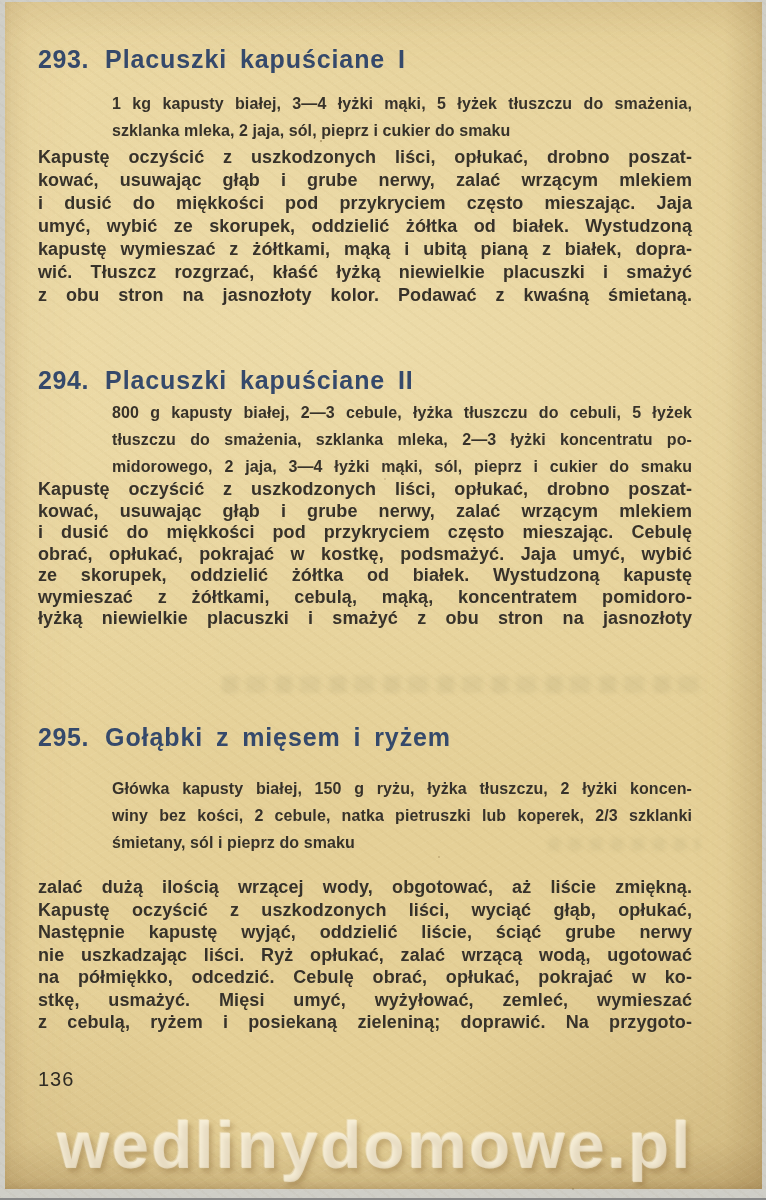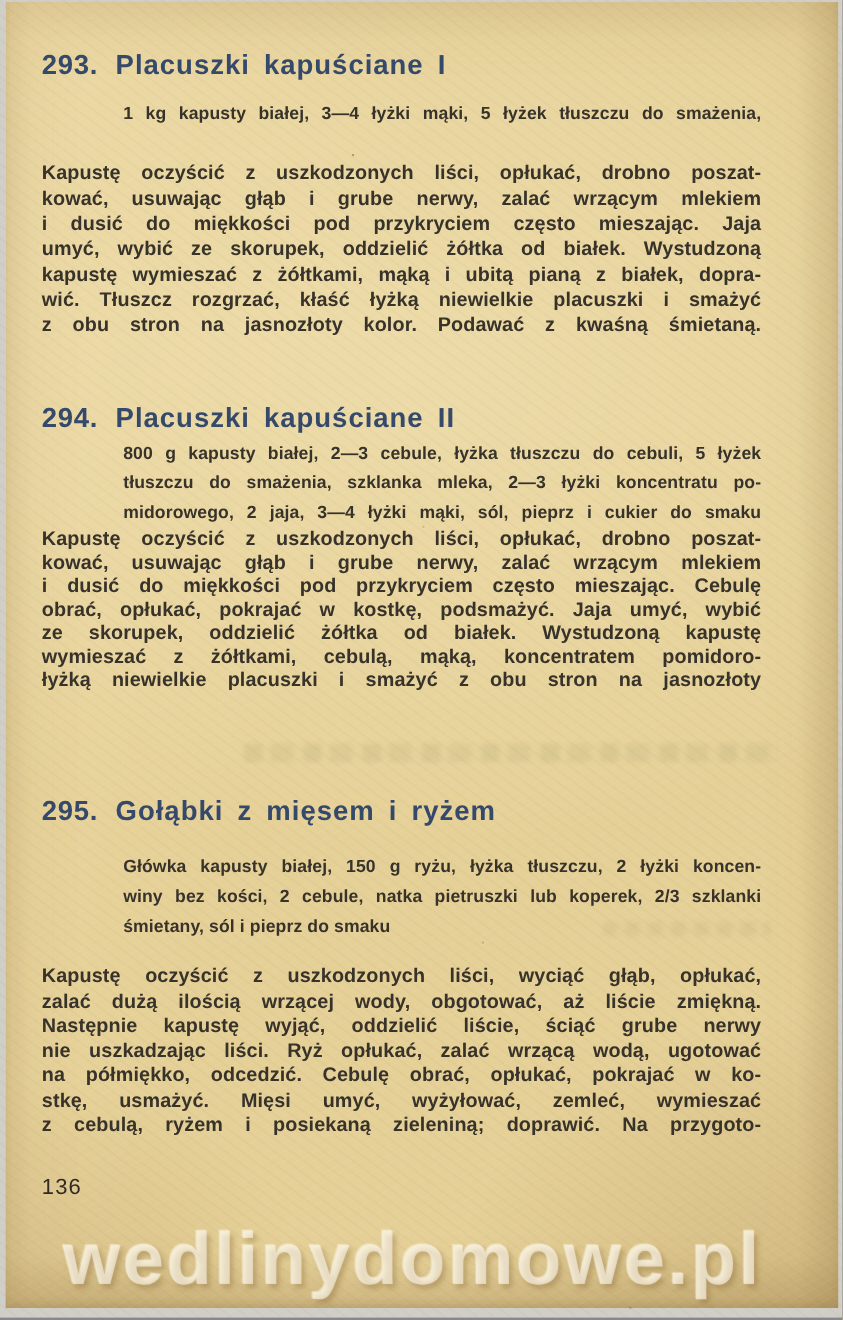--- a/index.html
+++ b/index.html
@@ -71,20 +71,21 @@
   <div class="paper"></div>
   <div class="grain"></div>
   <div class="speck" style="left:320px;top:140px;"></div>
 
   <h2 class="rh" id="h1">
     <span class="rnum">293.</span>
     <span class="rtitle">Placuszki kapuściane I</span>
   </h2>
   <div class="tb ing" id="ing1">
       <div class="tline just">1 kg kapusty białej, 3—4 łyżki mąki, 5 łyżek tłuszczu do smażenia,</div>
+      <div class="tline">szklanka mleka, 2 jaja, sól, pieprz i cukier do smaku</div>
     </div>
   <div class="tb para" id="p1">
       <div class="tline just">Kapustę oczyścić z uszkodzonych liści, opłukać, drobno poszat-</div>
       <div class="tline just">kować, usuwając głąb i grube nerwy, zalać wrzącym mlekiem</div>
       <div class="tline just">i dusić do miękkości pod przykryciem często mieszając. Jaja</div>
       <div class="tline just">umyć, wybić ze skorupek, oddzielić żółtka od białek. Wystudzoną</div>
       <div class="tline just">kapustę wymieszać z żółtkami, mąką i ubitą pianą z białek, dopra-</div>
       <div class="tline just">wić. Tłuszcz rozgrzać, kłaść łyżką niewielkie placuszki i smażyć</div>
       <div class="tline just">z obu stron na jasnozłoty kolor. Podawać z kwaśną śmietaną.</div>
     </div>
@@ -114,22 +115,22 @@
     <span class="rnum">295.</span>
     <span class="rtitle">Gołąbki z mięsem i ryżem</span>
   </h2>
   <div class="tb ing" id="ing3">
       <div class="tline just">Główka kapusty białej, 150 g ryżu, łyżka tłuszczu, 2 łyżki koncen-</div>
       <div class="tline just">winy bez kości, 2 cebule, natka pietruszki lub koperek, 2/3 szklanki</div>
       <div class="tline">śmietany, sól i pieprz do smaku</div>
     </div>
   <div class="ghost" id="ghost2"></div>
   <div class="tb para" id="p3">
+      <div class="tline just">zalać dużą ilością wrzącej wody, obgotować, aż liście zmiękną.</div>
       <div class="tline just">Kapustę oczyścić z uszkodzonych liści, wyciąć głąb, opłukać,</div>
-      <div class="tline just">zalać dużą ilością wrzącej wody, obgotować, aż liście zmiękną.</div>
       <div class="tline just">Następnie kapustę wyjąć, oddzielić liście, ściąć grube nerwy</div>
       <div class="tline just">nie uszkadzając liści. Ryż opłukać, zalać wrzącą wodą, ugotować</div>
       <div class="tline just">na półmiękko, odcedzić. Cebulę obrać, opłukać, pokrajać w ko-</div>
       <div class="tline just">stkę, usmażyć. Mięsi umyć, wyżyłować, zemleć, wymieszać</div>
       <div class="tline just">z cebulą, ryżem i posiekaną zieleniną; doprawić. Na przygoto-</div>
     </div>
 
   <div class="pageno">136</div>
   <div class="watermark">wedlinydomowe.pl</div>
 </div>

